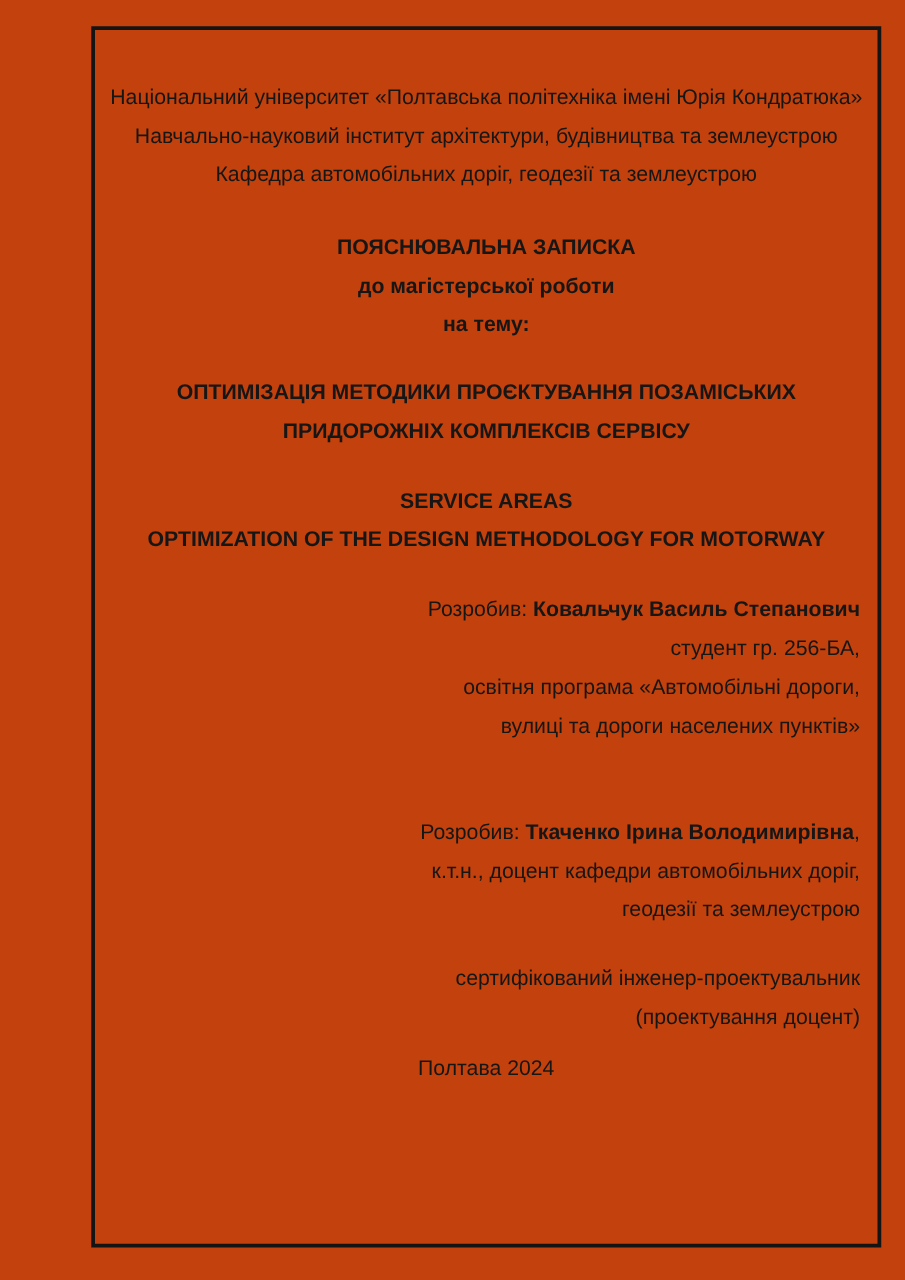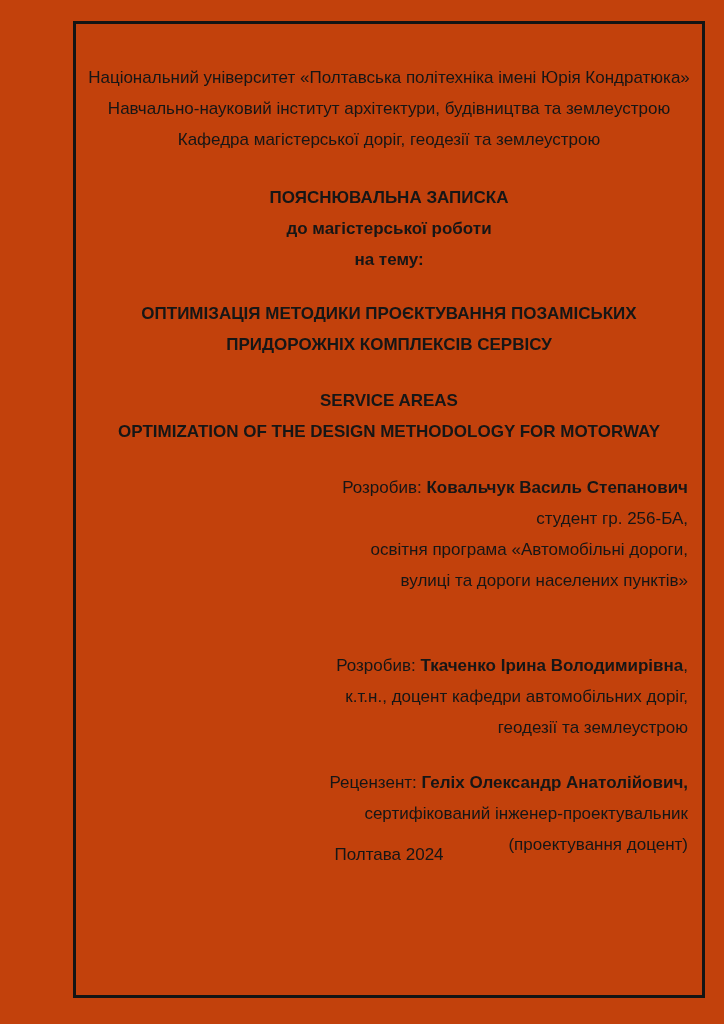--- a/index.html
+++ b/index.html
@@ -51,21 +51,21 @@
 </style>
 </head>
 <body>
 
 <div class="sheet">
   <div class="frame">
 
     <div class="center-block pos-header">
       <div class="line">Національний університет «Полтавська політехніка імені Юрія Кондратюка»</div>
       <div class="line">Навчально-науковий інститут архітектури, будівництва та землеустрою</div>
-      <div class="line">Кафедра магістерської доріг, геодезії та землеустрою</div>
+      <div class="line">Кафедра автомобільних доріг, геодезії та землеустрою</div>
     </div>
 
     <div class="center-block pos-doctype b">
       <div class="line">ПОЯСНЮВАЛЬНА ЗАПИСКА</div>
       <div class="line">до магістерської роботи</div>
       <div class="line">на тему:</div>
     </div>
 
     <div class="center-block pos-title-ua b">
       <div class="line">ОПТИМІЗАЦІЯ МЕТОДИКИ ПРОЄКТУВАННЯ ПОЗАМІСЬКИХ</div>
@@ -84,21 +84,20 @@
       <div class="line">вулиці та дороги населених пунктів»</div>
     </div>
 
     <div class="indent-block pos-superv">
       <div class="line"><span>Розробив: </span><span class="b">Ткаченко Ірина Володимирівна</span><span>,</span></div>
       <div class="line">к.т.н., доцент кафедри автомобільних доріг,</div>
       <div class="line">геодезії та землеустрою</div>
     </div>
 
     <div class="indent-block pos-reviewer">
-      <div class="line"><span>Рецензент: </span><span class="b">Геліх Олександр Анатолійович,</span></div>
       <div class="line">сертифікований інженер-проектувальник</div>
       <div class="line">(проектування доцент)</div>
     </div>
 
     <div class="center-block pos-footer">
       <div class="line">Полтава 2024</div>
     </div>
 
   </div>
 </div>

